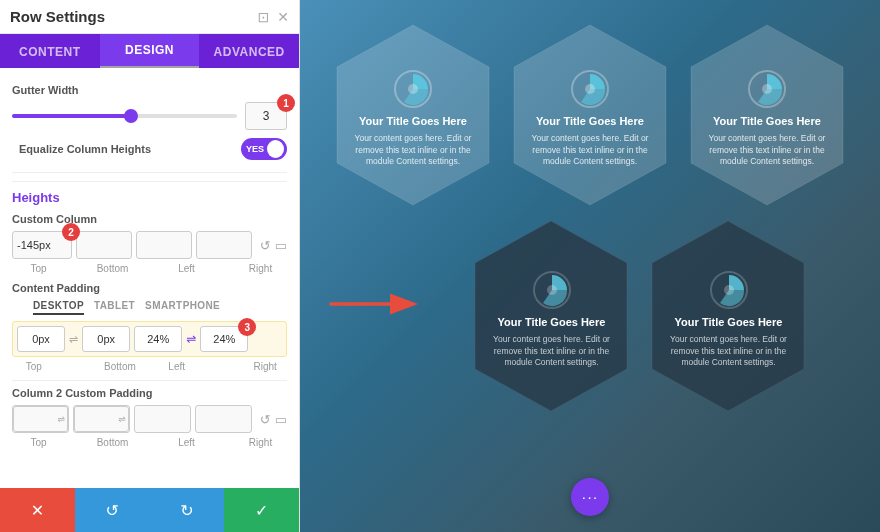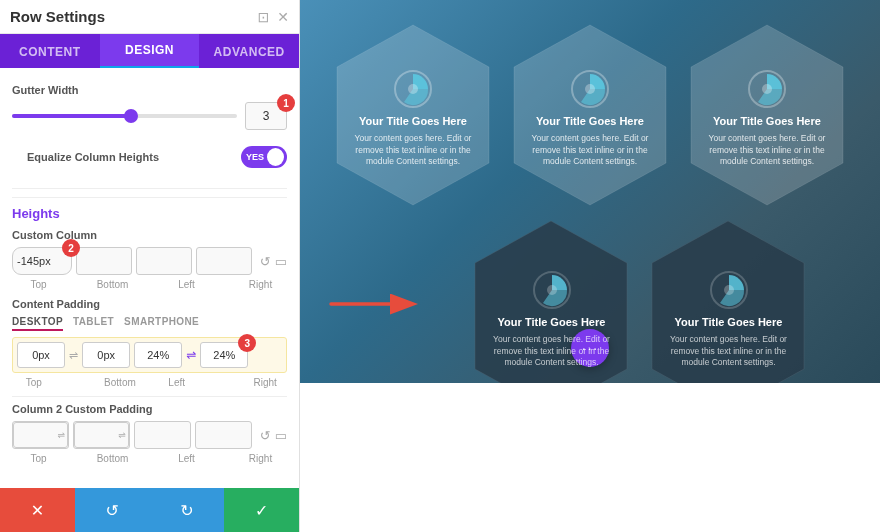--- a/index.html
+++ b/index.html
@@ -57,21 +57,21 @@
       font-weight: 600;
       color: rgba(255,255,255,0.7);
       cursor: pointer;
       text-transform: uppercase;
       letter-spacing: 0.5px;
     }
 
     .tab-item.active {
       background: #7c3aed;
       color: #fff;
-      border-bottom: 2px solid #0ea5e9;
+      border-bottom: 2px solid #a3a3a3;
     }
 
     .panel-body {
       flex: 1;
       overflow-y: auto;
       padding: 12px 12px 6px 12px;
     }
 
     .section-label {
       font-size: 11px;
@@ -198,21 +198,21 @@
       display: flex;
       align-items: center;
       gap: 4px;
       margin-bottom: 4px;
     }
 
     .margin-input {
       width: 60px;
       height: 28px;
       border: 1px solid #ccc;
-      border-radius: 9px;
+      border-radius: 3px;
       padding: 0 4px;
       font-size: 11px;
       color: #333;
       background: #f9f9f9;
       position: relative;
     }
 
     .margin-input-wrap {
       position: relative;
       display: inline-flex;
@@ -282,21 +282,22 @@
       font-weight: 700;
       color: #999;
       cursor: pointer;
       text-transform: uppercase;
       letter-spacing: 0.4px;
       padding-bottom: 2px;
     }
 
     .cp-tab.active {
       color: #555;
-      border-bottom: 2px solid #be185d;
+      border-bottom: 2px solid #404040;
+      margin-left: 21px;
     }
 
     .cp-row {
       display: flex;
       gap: 4px;
       align-items: center;
       margin-bottom: 4px;
       background: #fef9e7;
       border: 1px solid #f5e6a0;
       border-radius: 3px;
@@ -370,21 +371,21 @@
     }
 
     .toolbar-btn.danger { background: #e74c3c; }
     .toolbar-btn.undo { background: #3498db; }
     .toolbar-btn.redo { background: #3498db; }
     .toolbar-btn.success { background: #27ae60; }
 
     
     .right-panel {
       flex: 1;
-      height: 383px;
+      height: 532px;
       background: linear-gradient(135deg, #4a90b8 0%, #2d6a8a 40%, #3a5a6a 70%, #2a4a5a 100%);
       position: relative;
       overflow: hidden;
       padding: 20px 16px 4px 16px;
     }
 
     
     .float-btn {
       position: absolute;
       bottom: 16px;
@@ -441,21 +442,21 @@
         <div class="slider-fill"></div>
         <div class="slider-thumb"></div>
       </div>
       <div class="gutter-input-wrap">
         <input class="gutter-input" type="text" value="3" style="">
         <div class="badge-red">1</div>
       </div>
     </div>
 
     <div class="equalize-row">
-      <span class="section-label" style="margin:15px">Equalize Column Heights</span>
+      <span class="section-label" style="margin:7px">Equalize Column Heights</span>
       <div class="toggle-yes">
         <span class="toggle-label-yes">YES</span>
         <div class="toggle-circle"></div>
       </div>
     </div>
 
     <div class="divider"></div>
 
     <div class="spacing-header">Heights</div>
 

